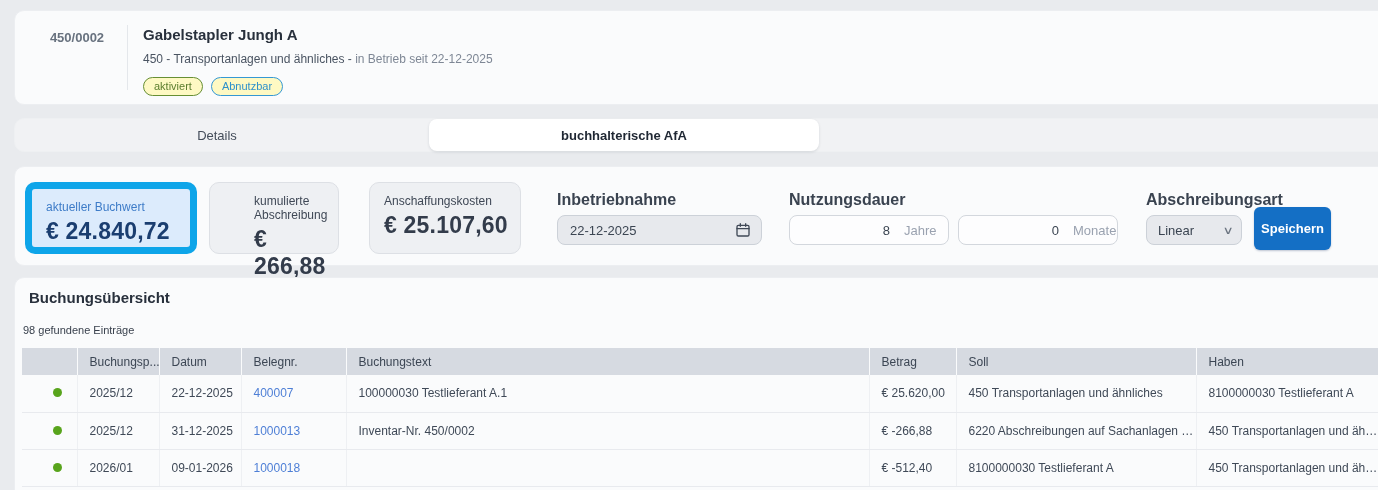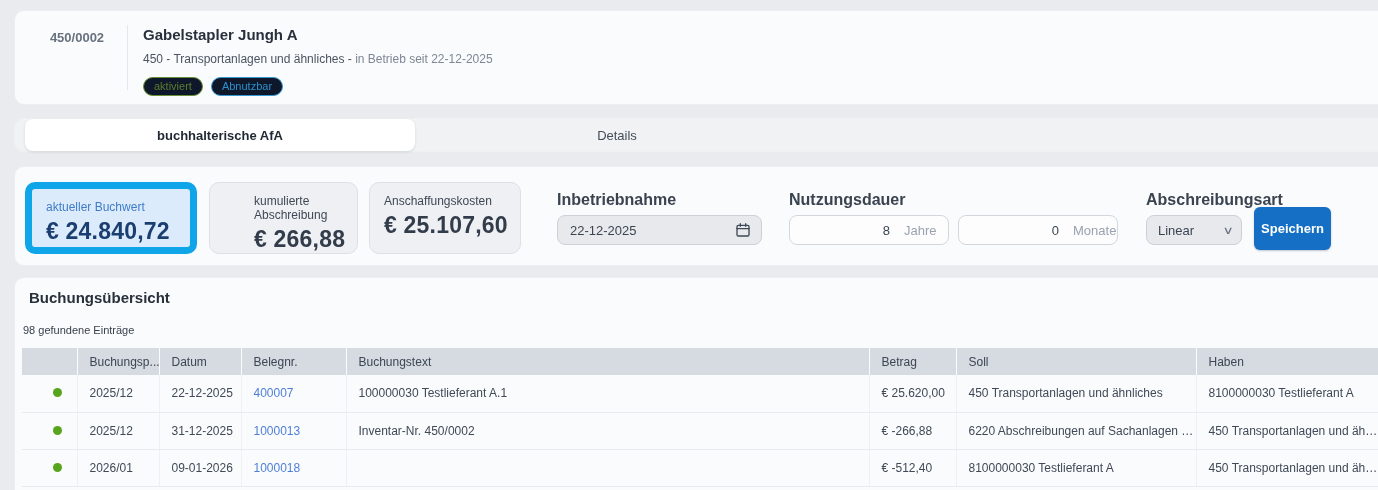--- a/index.html
+++ b/index.html
@@ -12,40 +12,40 @@
   #header-card { top:10px; height:95px; display:flex; align-items:stretch; }
   .asset-no { width:100px; display:flex; justify-content:center; padding-top:19px;
     font-size:13px; font-weight:bold; color:#68727f;margin-left:12px; }
   .hdr-divider { width:1px; background:#e4e7eb; margin:14px 0; }
   .hdr-main { padding:15px 0 0 15px; }
   .hdr-title { font-size:15px; font-weight:bold; color:#28303c; }
   .hdr-sub { margin-top:9px; font-size:12px; }
   .hdr-sub .cat { color:#4a5462; }
   .hdr-sub .status { color:#7e8795; }
   .badge-row { margin-top:11px; display:flex; gap:8px; }
-  .badge { font-size:11px; padding:2px 10px 3px; border-radius:999px; background:#0f172a; }
+  .badge { font-size:11px; padding:2px 10px 3px; border-radius:999px; background:#fef9c3; }
   .badge.green { color:#5b7d2d; border:1px solid #678f33; }
   .badge.blue  { color:#2d90cb; border:1px solid #3498d3; }
 
   
   #tab-bar { top:118px; height:34px; background:#f1f2f4; border-color:#eef0f2;
     display:flex; align-items:center; }
   .tab { height:100%; display:flex; align-items:center; justify-content:center;
     font-size:13px; cursor:pointer; }
   .tab.active { width:390px; margin-left:10px; background:#ffffff; border-radius:8px;
     font-weight:bold; color:#1f2733; box-shadow:0 1px 3px rgba(20,30,50,.12); }
   .tab.inactive { width:404px; color:#444d5a; }
 
   
   #form-card { top:166px; height:100px; }
   .stat-card { position:absolute; top:15px; height:72px; border-radius:10px;
     padding:11px 0 0 14px; }
   .stat-card.blue { left:10px; width:172px; background:#dcebfc; border:7px solid #0ea5e9; }
   .stat-card.gray { background:#eef0f3; border:1px solid #dde0e5; }
-  #stat-kum { left:194px; width:149px;padding-left:44px; }
+  #stat-kum { left:194px; width:130px;padding-left:44px; }
   #stat-ansch { left:354px; width:152px; }
   .stat-label { font-size:12px; }
   .stat-card.blue .stat-label { color:#3e7cc8; }
   .stat-card.gray .stat-label { color:#3f4856; }
   .stat-value { margin-top:4px; font-size:23px; font-weight:bold; letter-spacing:.2px; }
   .stat-card.blue .stat-value { color:#1b3e70; }
   .stat-card.gray .stat-value { color:#333c4b; }
 
   .fgroup { position:absolute; }
   .flabel { font-size:16px; font-weight:bold; color:#3a4350; }
@@ -99,22 +99,22 @@
       <span class="status">in Betrieb seit 22-12-2025</span>
     </div>
     <div class="badge-row">
       <span class="badge green">aktiviert</span>
       <span class="badge blue">Abnutzbar</span>
     </div>
   </div>
 </div>
 
 <div class="section" id="tab-bar">
+  <div class="tab inactive">Details</div>
   <div class="tab active">buchhalterische AfA</div>
-  <div class="tab inactive">Details</div>
 </div>
 
 <div class="section" id="form-card">
 
   <div class="stat-card blue">
     <div class="stat-label">aktueller Buchwert</div>
     <div class="stat-value">€ 24.840,72</div>
   </div>
   <div class="stat-card gray" id="stat-kum">
     <div class="stat-label">kumulierte Abschreibung</div>

